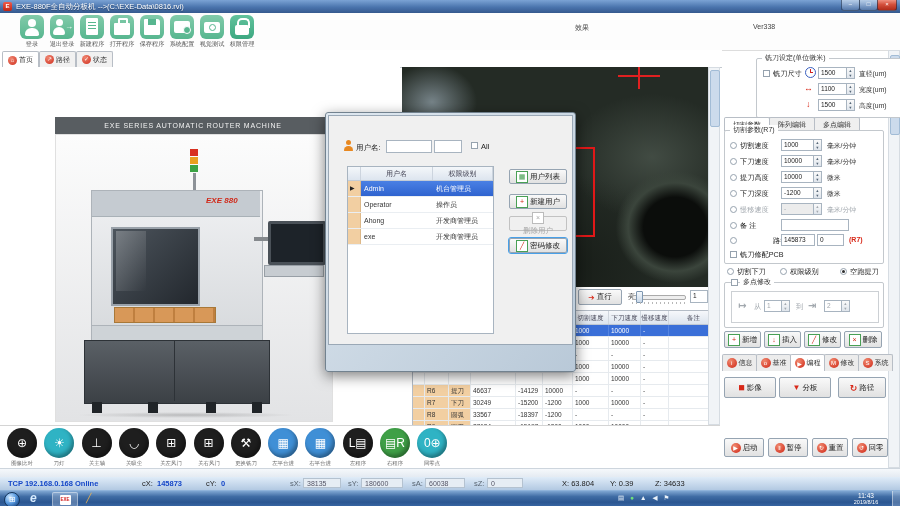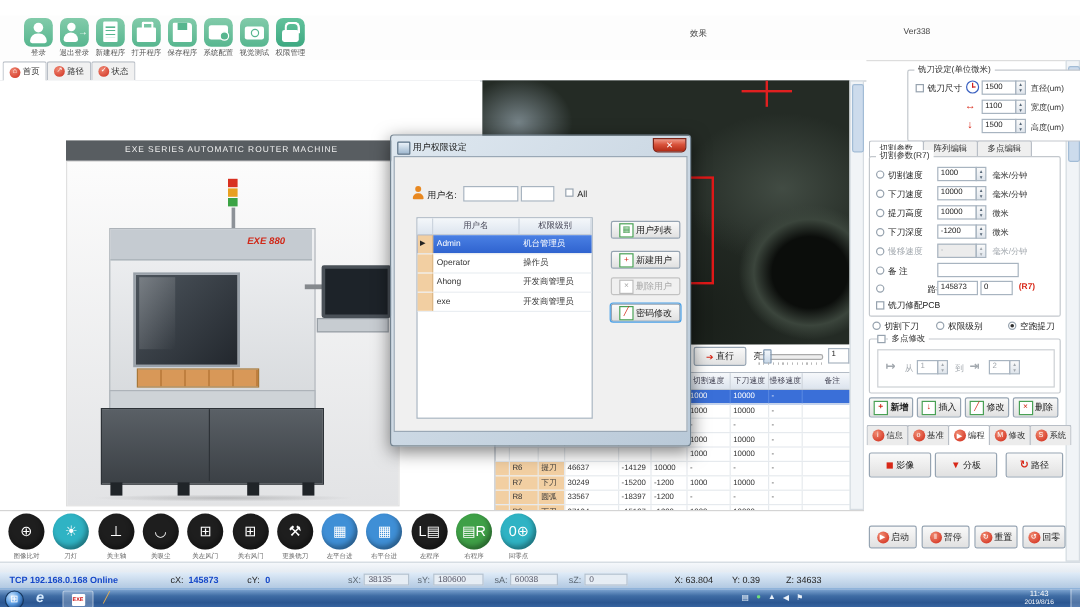--- a/index.html
+++ b/index.html
@@ -166,20 +166,27 @@
   .dsel{background:#f2cfa2;border-right:1px solid #ddb888;padding-left:2px;font-size:6px;color:#333;}
   .dtr.sel{background:linear-gradient(#4a80e4,#2f63cf);}
   .dtr.sel .dtc{color:#fff;}
   .dtr.sel .dsel{background:#f2cfa2;color:#222;}
 </style>
 </head>
 <body>
 
 <div id="app">
 
+  <div class="titlebar">
+    <span class="tb-ic">E</span>
+    <span class="tb-title">EXE-880F全自动分板机 --&gt;(C:\EXE-Data\0816.rvi)</span>
+    <span class="winbtn" style="right:40px;width:17px;">–</span>
+    <span class="winbtn" style="right:22px;width:17px;">□</span>
+    <span class="winbtn close" style="right:3px;width:18px;">×</span>
+  </div>
 
   <div class="topbar">
     <div class="titem" style="left:17px">
       <div class="tico i-user"></div>
       <div class="tlabel">登录</div>
       </div>
     <div class="titem" style="left:47px">
       <div class="tico i-out">
           <span class="arr">→</span>
         </div>
@@ -492,21 +499,21 @@
       <span class="rlbl" style="left:22px;top:10px;">从</span>
       <div class="inp" style="left:32px;top:8px;width:18px;height:12px;">1</div>
       <div class="spin" style="left:49px;top:8px;height:12px;">▴<br>▾</div>
       <span class="rlbl" style="left:64px;top:10px;">到</span>
       <span class="redtxt" style="position:absolute;left:76px;top:8px;font-size:10px;">⇥</span>
       <div class="inp" style="left:92px;top:8px;width:18px;height:12px;">2</div>
       <div class="spin" style="left:109px;top:8px;height:12px;">▴<br>▾</div>
     </div>
   </div>
 
-  <div class="btn" style="left:724px;top:331px;width:37px;height:17px;font-weight:bold;">
+  <div class="btn" style="left:724px;top:331px;width:37px;height:17px;">
     <span class="mini">+</span>
       <span>新增</span>
     </div>
   <div class="btn" style="left:764px;top:331px;width:37px;height:17px;">
     <span class="mini">↓</span>
       <span>插入</span>
     </div>
   <div class="btn" style="left:804px;top:331px;width:37px;height:17px;">
     <span class="mini">╱</span>
       <span>修改</span>
@@ -653,25 +660,20 @@
       <span>⚑</span>
     </div>
     <div class="tk-clock">
       <div class="t1">11:43</div>
       <div class="t2">2019/8/16</div>
     </div>
     <div class="showdesk"></div>
   </div>
 
   <div class="dialog">
-    <div class="dlg-title">
-      <span class="dlg-ic"></span>
-      <span class="dlg-text">用户权限设定</span>
-      <span class="dlg-close">✕</span>
-    </div>
     <div class="dlg-body">
       <span class="person" style="left:14px;top:24px;"></span>
       <span class="rlbl" style="left:27px;top:27px;font-size:7.5px;">用户名:</span>
       <div class="inp" style="left:57px;top:24px;width:46px;height:13px;"></div>
       <div class="inp" style="left:105px;top:24px;width:28px;height:13px;"></div>
       <span class="chk" style="left:142px;top:26px;"></span>
       <span class="rlbl" style="left:152px;top:26px;font-size:7.5px;">All</span>
       <div class="dlg-table">
         <div class="dlg-head">
           <div class="dth" style="width:13px;"></div>
@@ -702,21 +704,21 @@
           </div>
       </div>
       <div class="btn" style="left:180px;top:53px;width:58px;height:15px;">
         <span class="mini" style="color:#49a055;">▦</span>
         <span>用户列表</span>
         </div>
       <div class="btn" style="left:180px;top:78px;width:58px;height:15px;">
         <span class="mini">+</span>
         <span>新建用户</span>
         </div>
-      <div class="btn dis" style="left:180px;top:100px;width:58px;height:15px;">
+      <div class="btn dis" style="left:180px;top:100px;width:58px;height:15px;flex-direction:column;">
         <span class="mini" style="color:#aaa;border-color:#bbb;">×</span>
         <span>删除用户</span>
         </div>
       <div class="btn focus" style="left:180px;top:122px;width:58px;height:15px;">
         <span class="mini">╱</span>
         <span>密码修改</span>
         </div>
     </div>
   </div>
 

